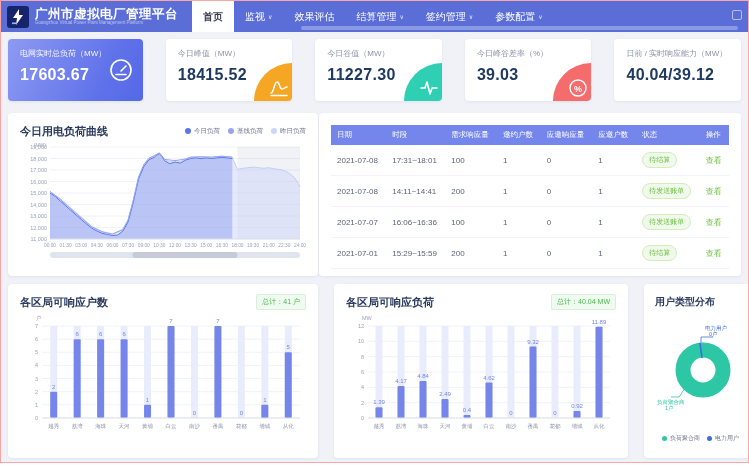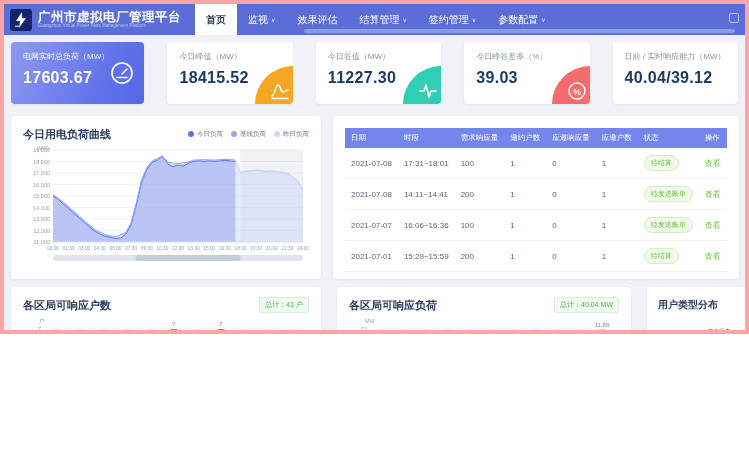--- a/index.html
+++ b/index.html
@@ -1,17 +1,17 @@
 <!DOCTYPE html>
 <html><head>
 <meta charset="utf-8">
 <style>
   * { margin:0; padding:0; box-sizing:border-box; }
   body { font-family:"Liberation Sans","DejaVu Sans",sans-serif; background:#fff; }
-  .frame { width:749px; height:334px; border:4px solid #fca5a5; background:#c2410c; overflow:hidden; position:relative; }
+  .frame { width:749px; height:463px; border:1px solid #fca5a5; background:#c2410c; overflow:hidden; position:relative; }
 
   
   .navbar { height:31px; background:#5b6ed8; display:flex; align-items:center; padding:0 6px; position:relative; }
   .logo { width:22px; height:22px; background:#16246b; border-radius:3px; display:flex; align-items:center; justify-content:center; margin-right:6px; flex:0 0 auto; }
   .brand { margin-right:14px; line-height:1.05; }
   .brand-title { color:#fff; font-size:12.5px; font-weight:bold; letter-spacing:.5px; white-space:nowrap; }
   .brand-sub { color:rgba(255,255,255,.55); font-size:4.5px; white-space:nowrap; }
   .nav { display:flex; align-items:stretch; height:31px; }
   .nav-item { color:#fff; font-size:10px; display:flex; align-items:center; padding:0 11px; cursor:pointer; white-space:nowrap; }
   .nav-item .caret { font-size:6px; margin-left:3px; opacity:.85; }
@@ -27,21 +27,21 @@
   .kpi { flex:1; position:relative; padding:9px 12px; overflow:hidden; }
   .kpi.first { flex:1.08; background:linear-gradient(115deg,#8d9af3 0%,#6072ea 70%,#5568e6 100%); }
   .kpi-label { font-size:8px; color:#8a93a6; margin-bottom:7px; white-space:nowrap; }
   .kpi.first .kpi-label { color:rgba(255,255,255,.92); }
   .kpi-value { font-size:16px; font-weight:bold; color:#1f3a60; letter-spacing:.3px; }
   .kpi.first .kpi-value { color:#fff; }
   .kpi-corner { position:absolute; right:0; bottom:0; width:38px; height:38px; border-top-left-radius:100%; }
   .kpi-corner svg { position:absolute; right:3px; bottom:3px; }
   .kpi-gauge { position:absolute; right:10px; top:19px; }
 
-  .mid-row { display:flex; gap:12px; height:163px; margin-bottom:8px; }
+  .mid-row { display:flex; gap:1px; height:163px; margin-bottom:8px; }
   .chart-card { width:310px; padding:8px 12px; }
   .card-head { display:flex; justify-content:space-between; align-items:center; height:20px; }
   .card-title { font-size:11px; font-weight:bold; color:#2b3b5e; white-space:nowrap; }
   .legend { display:flex; gap:8px; align-items:center; }
   .legend-item { display:flex; align-items:center; gap:3px; font-size:6.5px; color:#6b7590; white-space:nowrap; }
   .legend-dot { width:6px; height:6px; border-radius:50%; }
   .time-badge { font-size:6.5px; color:#5fbf62; background:#eef9ee; border-radius:2px; padding:2px 5px; white-space:nowrap; }
 
   .table-card { flex:1; padding:8px 12px; }
   table { width:100%; border-collapse:collapse; margin-top:4px; }

